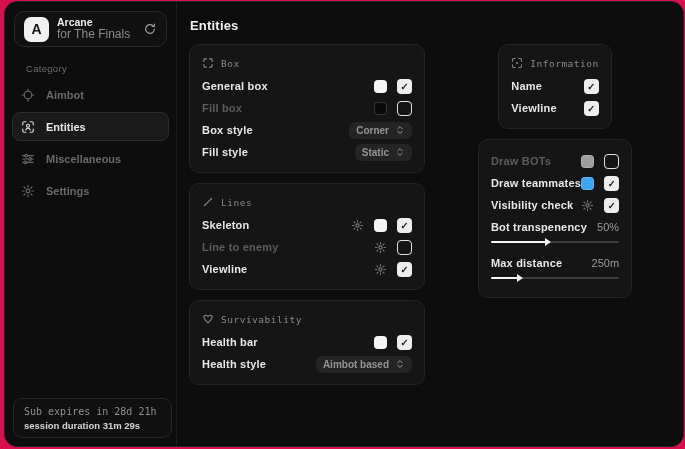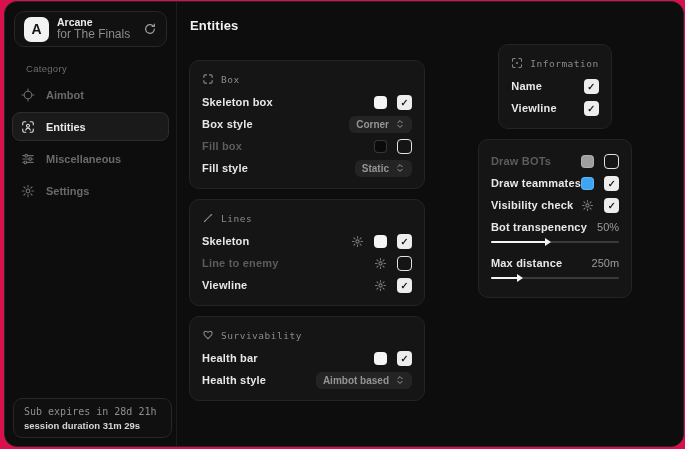--- a/index.html
+++ b/index.html
@@ -45,21 +45,21 @@
     border:1px solid #272727; border-radius:9px; background:#101010;
     padding:7px 10px 6px 10px;
   }
   .footer-line1 { font-family:"DejaVu Sans Mono", monospace; color:#8f8f8f; font-size:10px; white-space:nowrap; }
   .footer-line2 { color:#d6d6d6; font-size:9.5px; font-weight:700; margin-top:3px; white-space:nowrap; }
 
   
   .main { flex:1; position:relative; background:#0d0d0d; }
   .page-title { color:#f2f2f2; font-size:13px; font-weight:700; margin:16px 0 11px 13px; letter-spacing:0.2px; }
   .columns { display:flex; gap:10px; padding-left:12px; align-items:flex-start; }
-  .col-left  { width:236px; display:flex; flex-direction:column; gap:10px;margin-top:16px; }
+  .col-left  { width:236px; display:flex; flex-direction:column; gap:10px; }
   .col-right { width:240px; display:flex; flex-direction:column; gap:10px;align-items:center; }
 
   .panel {
     background:#151515; border:1px solid #242424; border-radius:10px;
     padding:10px 12px 9px 12px;
   }
   .panel-header {
     display:flex; align-items:center; gap:7px; color:#8a8a8a;
     font-family:"DejaVu Sans Mono", monospace; font-size:9.5px; letter-spacing:0.5px;
     margin:2px 0 6px 0;
@@ -171,44 +171,44 @@
           <div class="panel">
             <div class="panel-header">
               <span class="ph-icon">
                 <svg width="12" height="12" viewBox="0 0 16 16" fill="none" stroke="currentColor" stroke-width="1.5" stroke-linecap="round">
                   <path d="M6 2.5H4A1.5 1.5 0 0 0 2.5 4v2M10 2.5h2A1.5 1.5 0 0 1 13.5 4v2M6 13.5H4A1.5 1.5 0 0 1 2.5 12v-2M10 13.5h2a1.5 1.5 0 0 0 1.5-1.5v-2"></path>
                 </svg>
               </span>
               <span>Box</span>
             </div>
             <div class="row">
-              <span class="row-label">Skeleton box</span>
+              <span class="row-label">General box</span>
               <div class="row-controls">
                 <div class="swatch" style="background: rgb(245, 245, 245);"></div>
                 <div class="checkbox checked">✓</div>
+              </div>
+            </div>
+            <div class="row dimmed">
+              <span class="row-label">Fill box</span>
+              <div class="row-controls">
+                <div class="swatch" style="background: rgb(10, 10, 10);"></div>
+                <div class="checkbox unchecked"></div>
               </div>
             </div>
             <div class="row">
               <span class="row-label">Box style</span>
               <div class="row-controls">
                 <div class="select-pill">
                   <span>Corner</span>
                   <span class="sel-icon">
                     <svg width="10" height="10" viewBox="0 0 16 16" fill="none" stroke="currentColor" stroke-width="1.6" stroke-linecap="round" stroke-linejoin="round">
                       <path d="M4.5 6 8 2.5 11.5 6M4.5 10 8 13.5 11.5 10"></path>
                     </svg>
                   </span>
                 </div>
-              </div>
-            </div>
-            <div class="row dimmed">
-              <span class="row-label">Fill box</span>
-              <div class="row-controls">
-                <div class="swatch" style="background: rgb(10, 10, 10);"></div>
-                <div class="checkbox unchecked"></div>
               </div>
             </div>
             <div class="row">
               <span class="row-label">Fill style</span>
               <div class="row-controls">
                 <div class="select-pill">
                   <span>Static</span>
                   <span class="sel-icon">
                     <svg width="10" height="10" viewBox="0 0 16 16" fill="none" stroke="currentColor" stroke-width="1.6" stroke-linecap="round" stroke-linejoin="round">
                       <path d="M4.5 6 8 2.5 11.5 6M4.5 10 8 13.5 11.5 10"></path>

